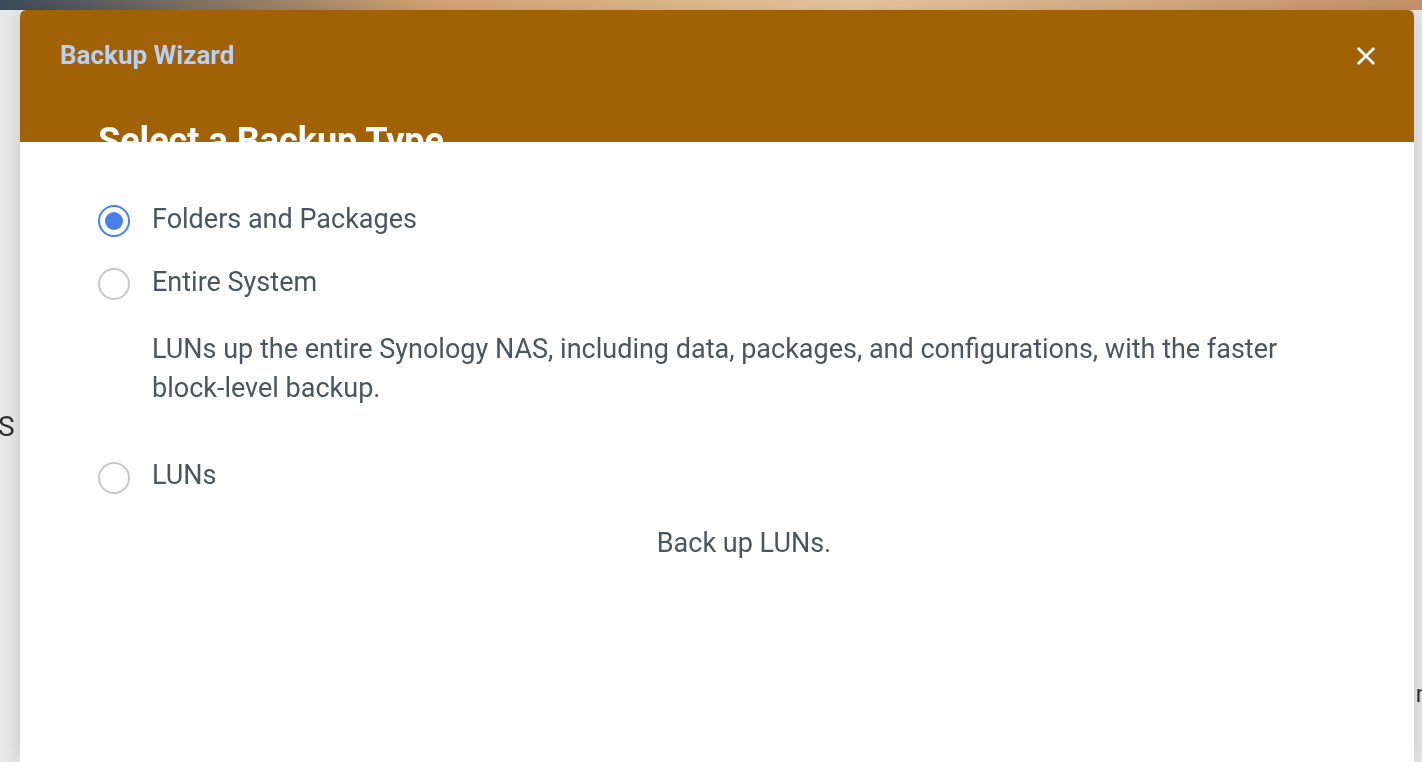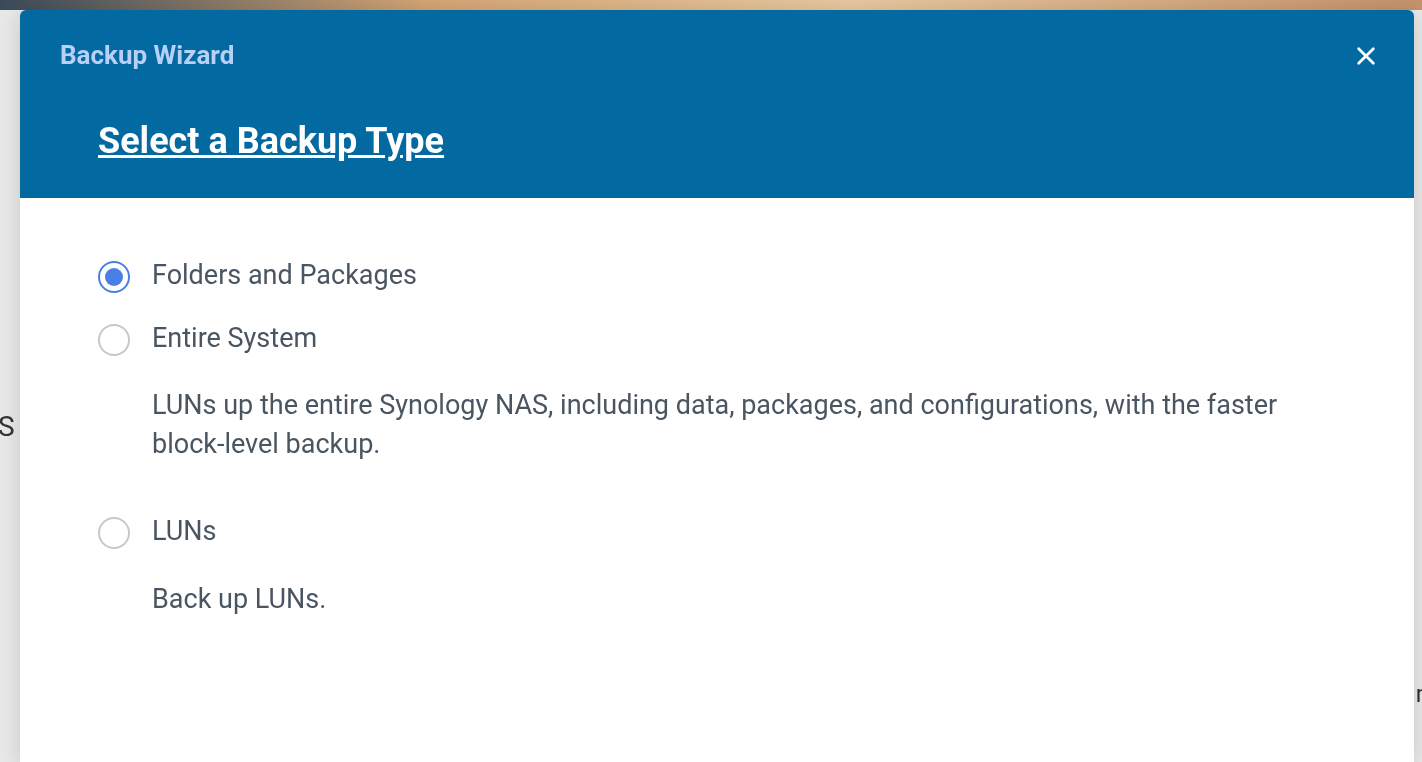--- a/index.html
+++ b/index.html
@@ -28,24 +28,24 @@
       top: 10px;
       left: 20px;
       right: 8px;
       bottom: 0;
       background: #fff;
       border-radius: 6px 6px 0 0;
       overflow: hidden;
       box-shadow: 0 2px 20px rgba(0,0,0,0.15);
     }
     .dialog-header {
-      background: #0369a1;
+      background: #a16207;
       color: #fff;
       padding: 0;
-      height: 188px;
+      height: 132px;
       position: relative;
     }
     .wizard-label {
       position: absolute;
       top: 30px;
       left: 40px;
       font-size: 26px;
       font-weight: 700;
       color: #b8d0f5;
     }
@@ -74,21 +74,21 @@
       height: 22px;
       stroke: #fff;
       stroke-width: 3;
       stroke-linecap: round;
     }
     .dialog-body {
       padding: 60px 78px 20px 78px;
     }
     .option {
       display: flex;
-      align-items: center;
+      align-items: flex-end;
       margin-bottom: 28px;
     }
     .radio {
       width: 32px;
       height: 32px;
       border-radius: 50%;
       border: 2px solid #c8c8c8;
       margin-right: 22px;
       flex-shrink: 0;
       display: flex;
@@ -121,20 +121,21 @@
       font-size: 27px;
       color: #4a5562;
       font-weight: 400;
       margin-top: 30px;
       line-height: 1.45;
       margin-left: 54px;
       margin-bottom: 50px;
     }
     .option-description:last-child {
       margin-bottom: 30px;
+      text-align: center;
     }
     .bg-text {
       position: absolute;
       left: -2px;
       top: 410px;
       font-size: 28px;
       color: #333;
       font-weight: 400;
     }
     .bg-text-right {

